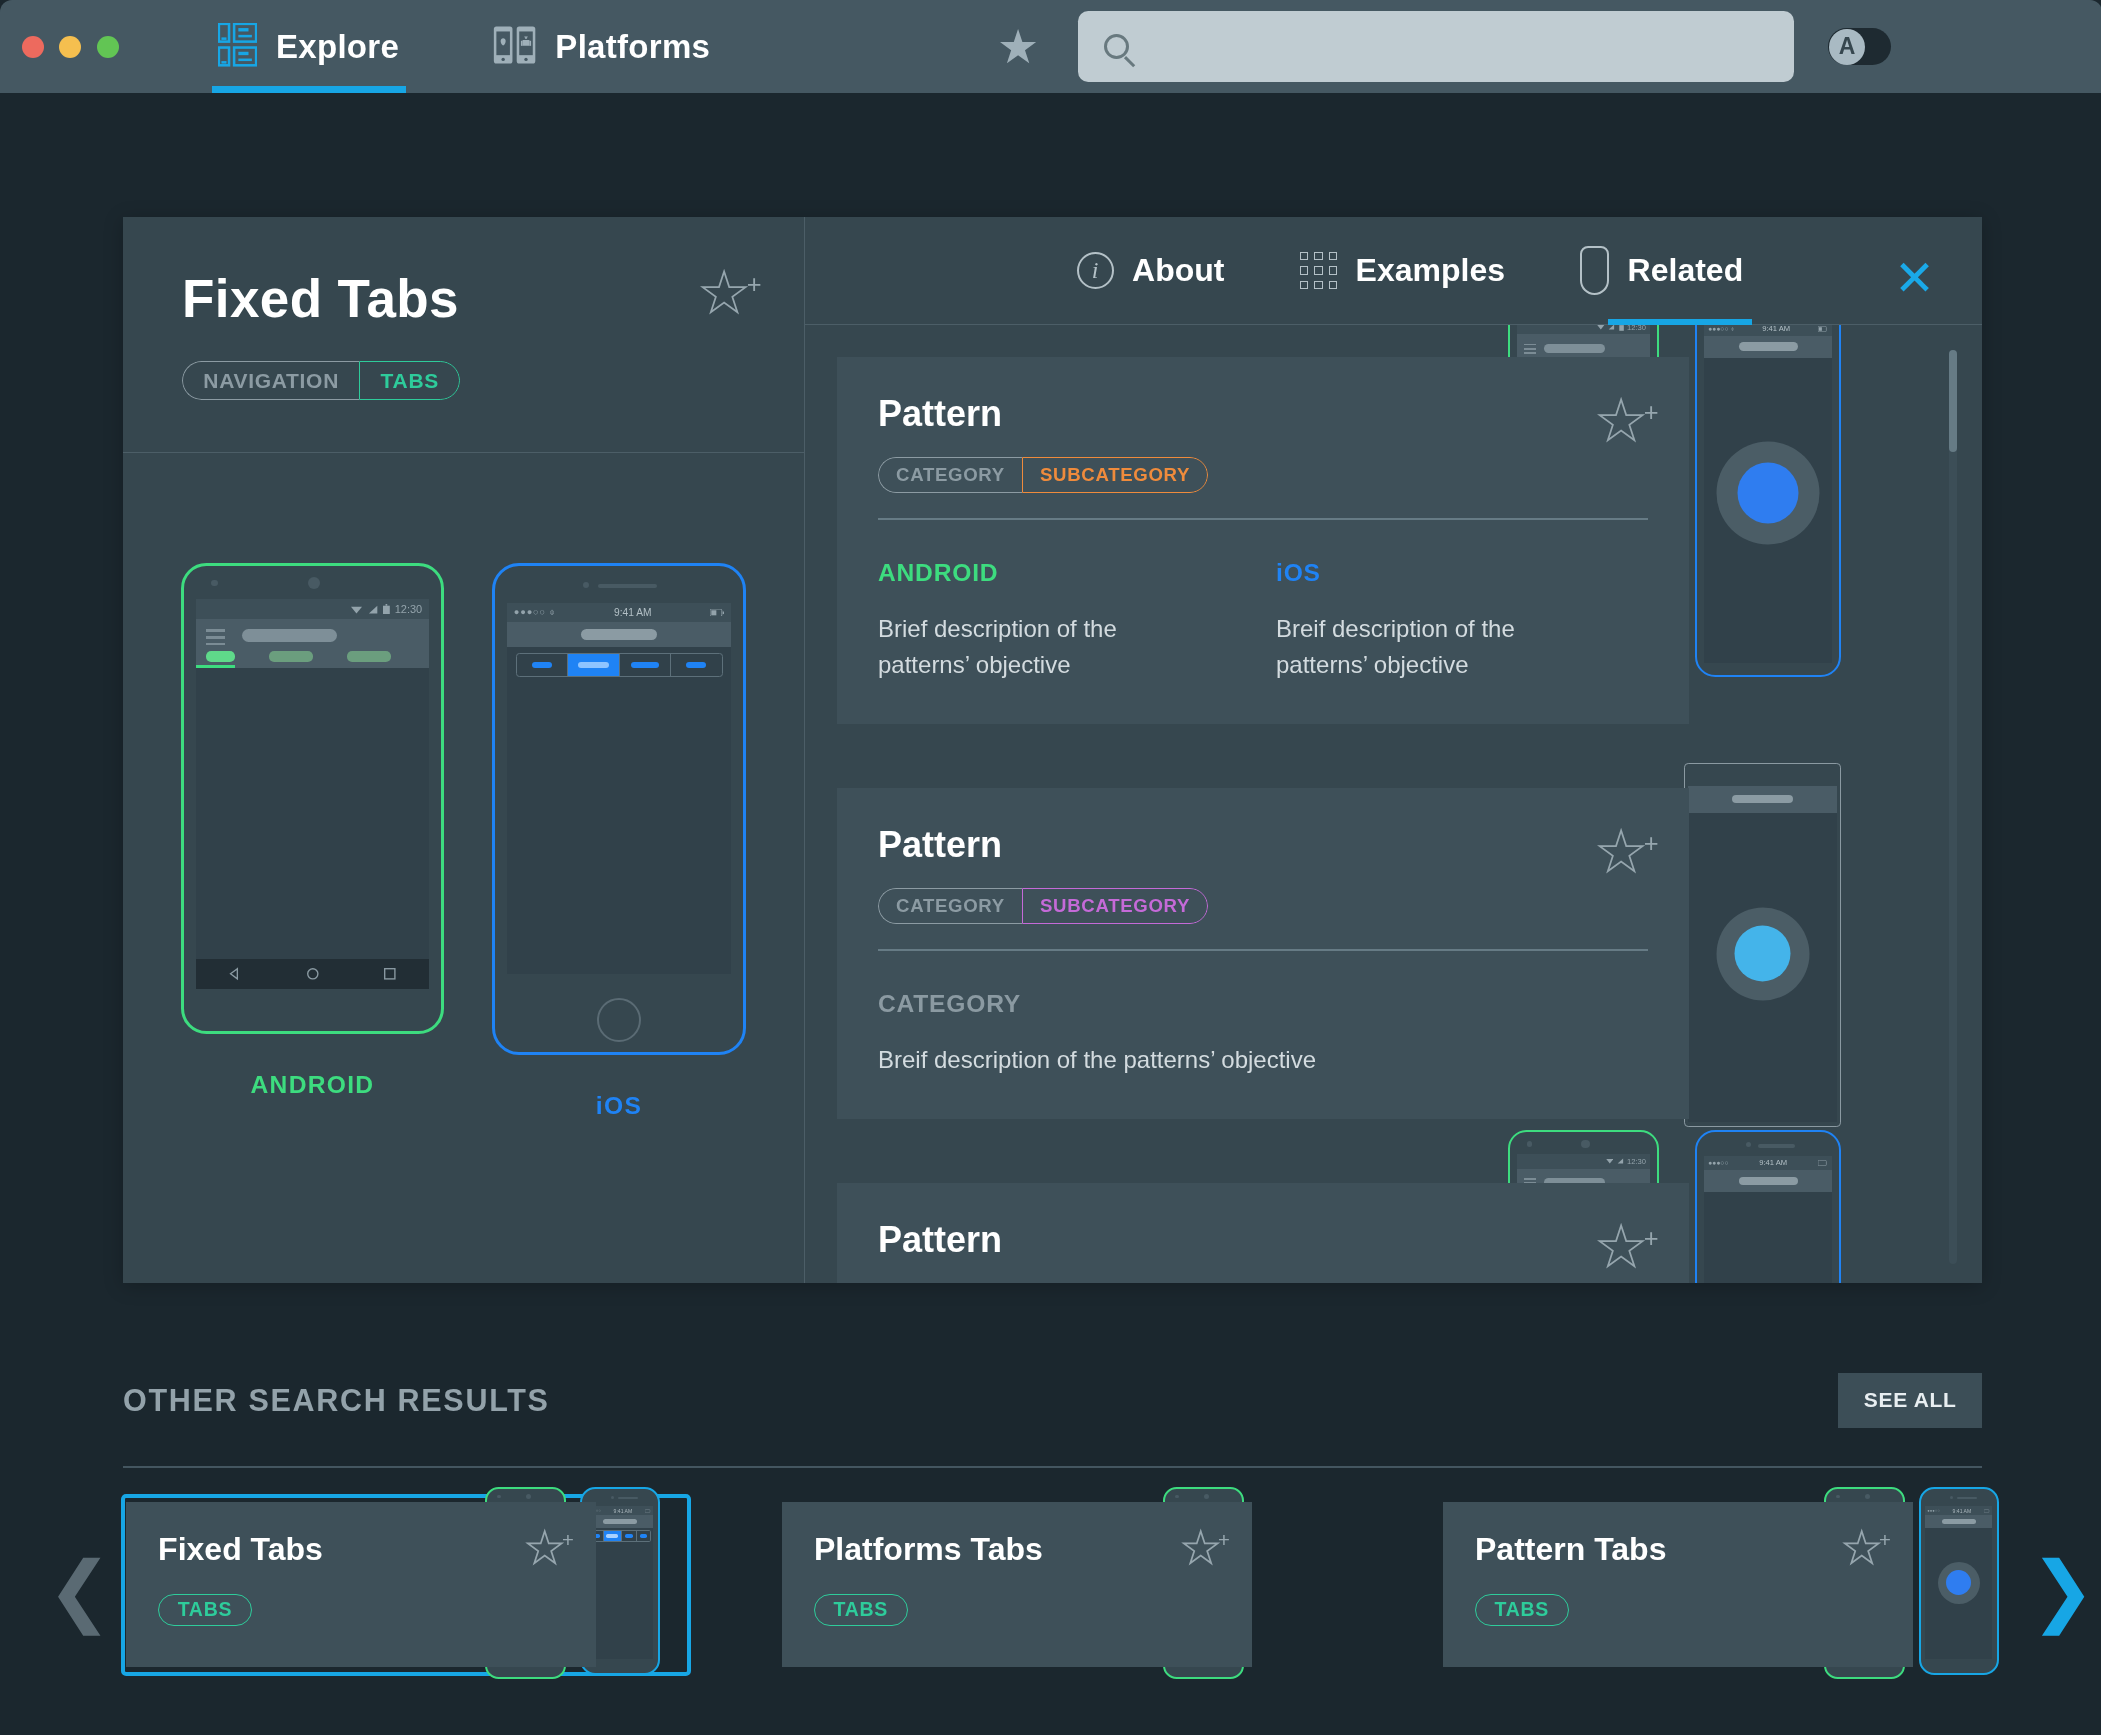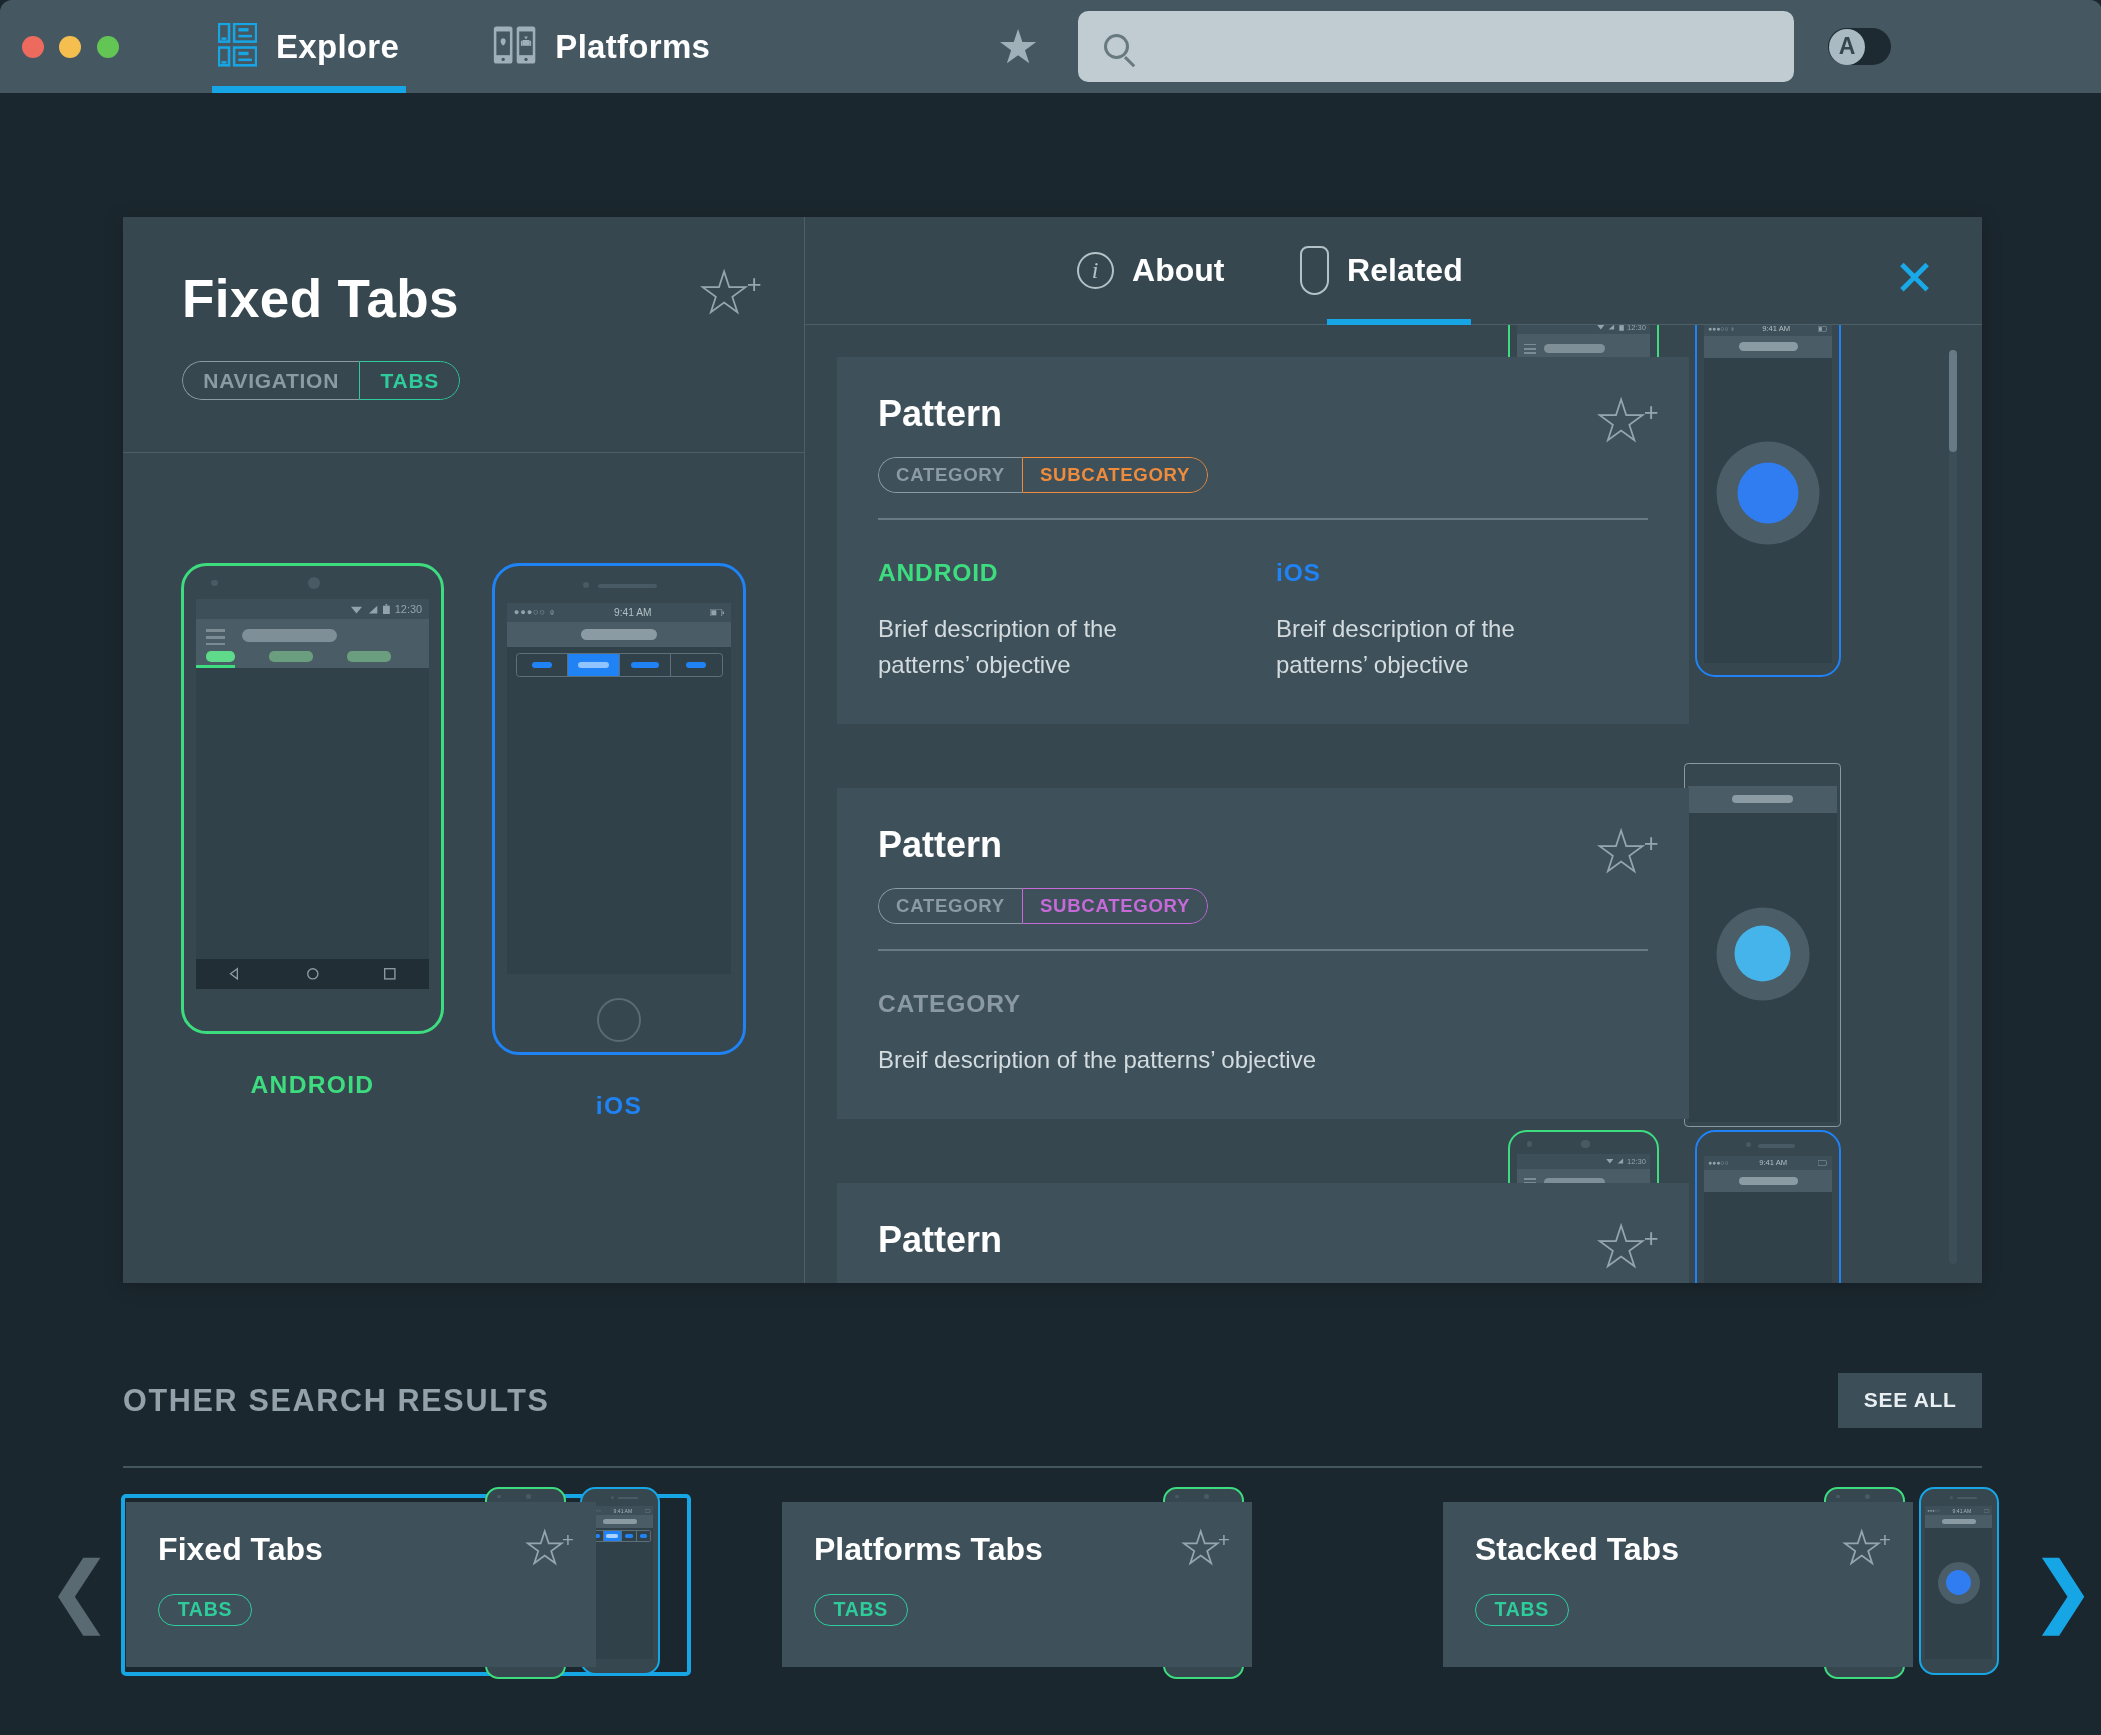--- a/index.html
+++ b/index.html
@@ -368,20 +368,34 @@
       </div>
     </div>
   </div>
 
   <div class="detail-right">
     <div class="dr-tabs">
       <div class="dr-tab">
         <span class="info-ico">i</span>
         <span class="lbl">About</span>
       </div>
+      <div class="dr-tab">
+        <span class="grid-ico">
+            <i></i>
+            <i></i>
+            <i></i>
+            <i></i>
+            <i></i>
+            <i></i>
+            <i></i>
+            <i></i>
+            <i></i>
+          </span>
+        <span class="lbl">Examples</span>
+      </div>
       <div class="dr-tab active">
         <span class="dev-ico"></span>
         <span class="lbl">Related</span>
       </div>
       <span class="close-x">✕</span>
     </div>
 
     <div class="dr-scroll">
       <div class="track"></div>
       <div class="thumb"></div>
@@ -752,21 +766,21 @@
           <div class="appbar" style="height:12.7px;display:flex;align-items:center;justify-content:center;">
             <div class="skel" style="width:34px;height:5.1px;background:#8b9ba3;"></div>
           </div>
           <div class="circle-ring" style="width:42px;height:42px;">
               <span class="circle-in" style="background:#2f7df0;width:25.4px;height:25.4px;"></span>
             </div>
         </div>
       </div>
     </div>
     <div class="res-card">
-      <div class="res-title">Stacked Tabs</div>
+      <div class="res-title">Pattern Tabs</div>
       <span class="res-tag">TABS</span>
       <span class="star-outline">
         <span class="sg">★</span><span class="plus">+</span>
       </span>
     </div>
   </div>
 </div>
 
 
 </body></html>

